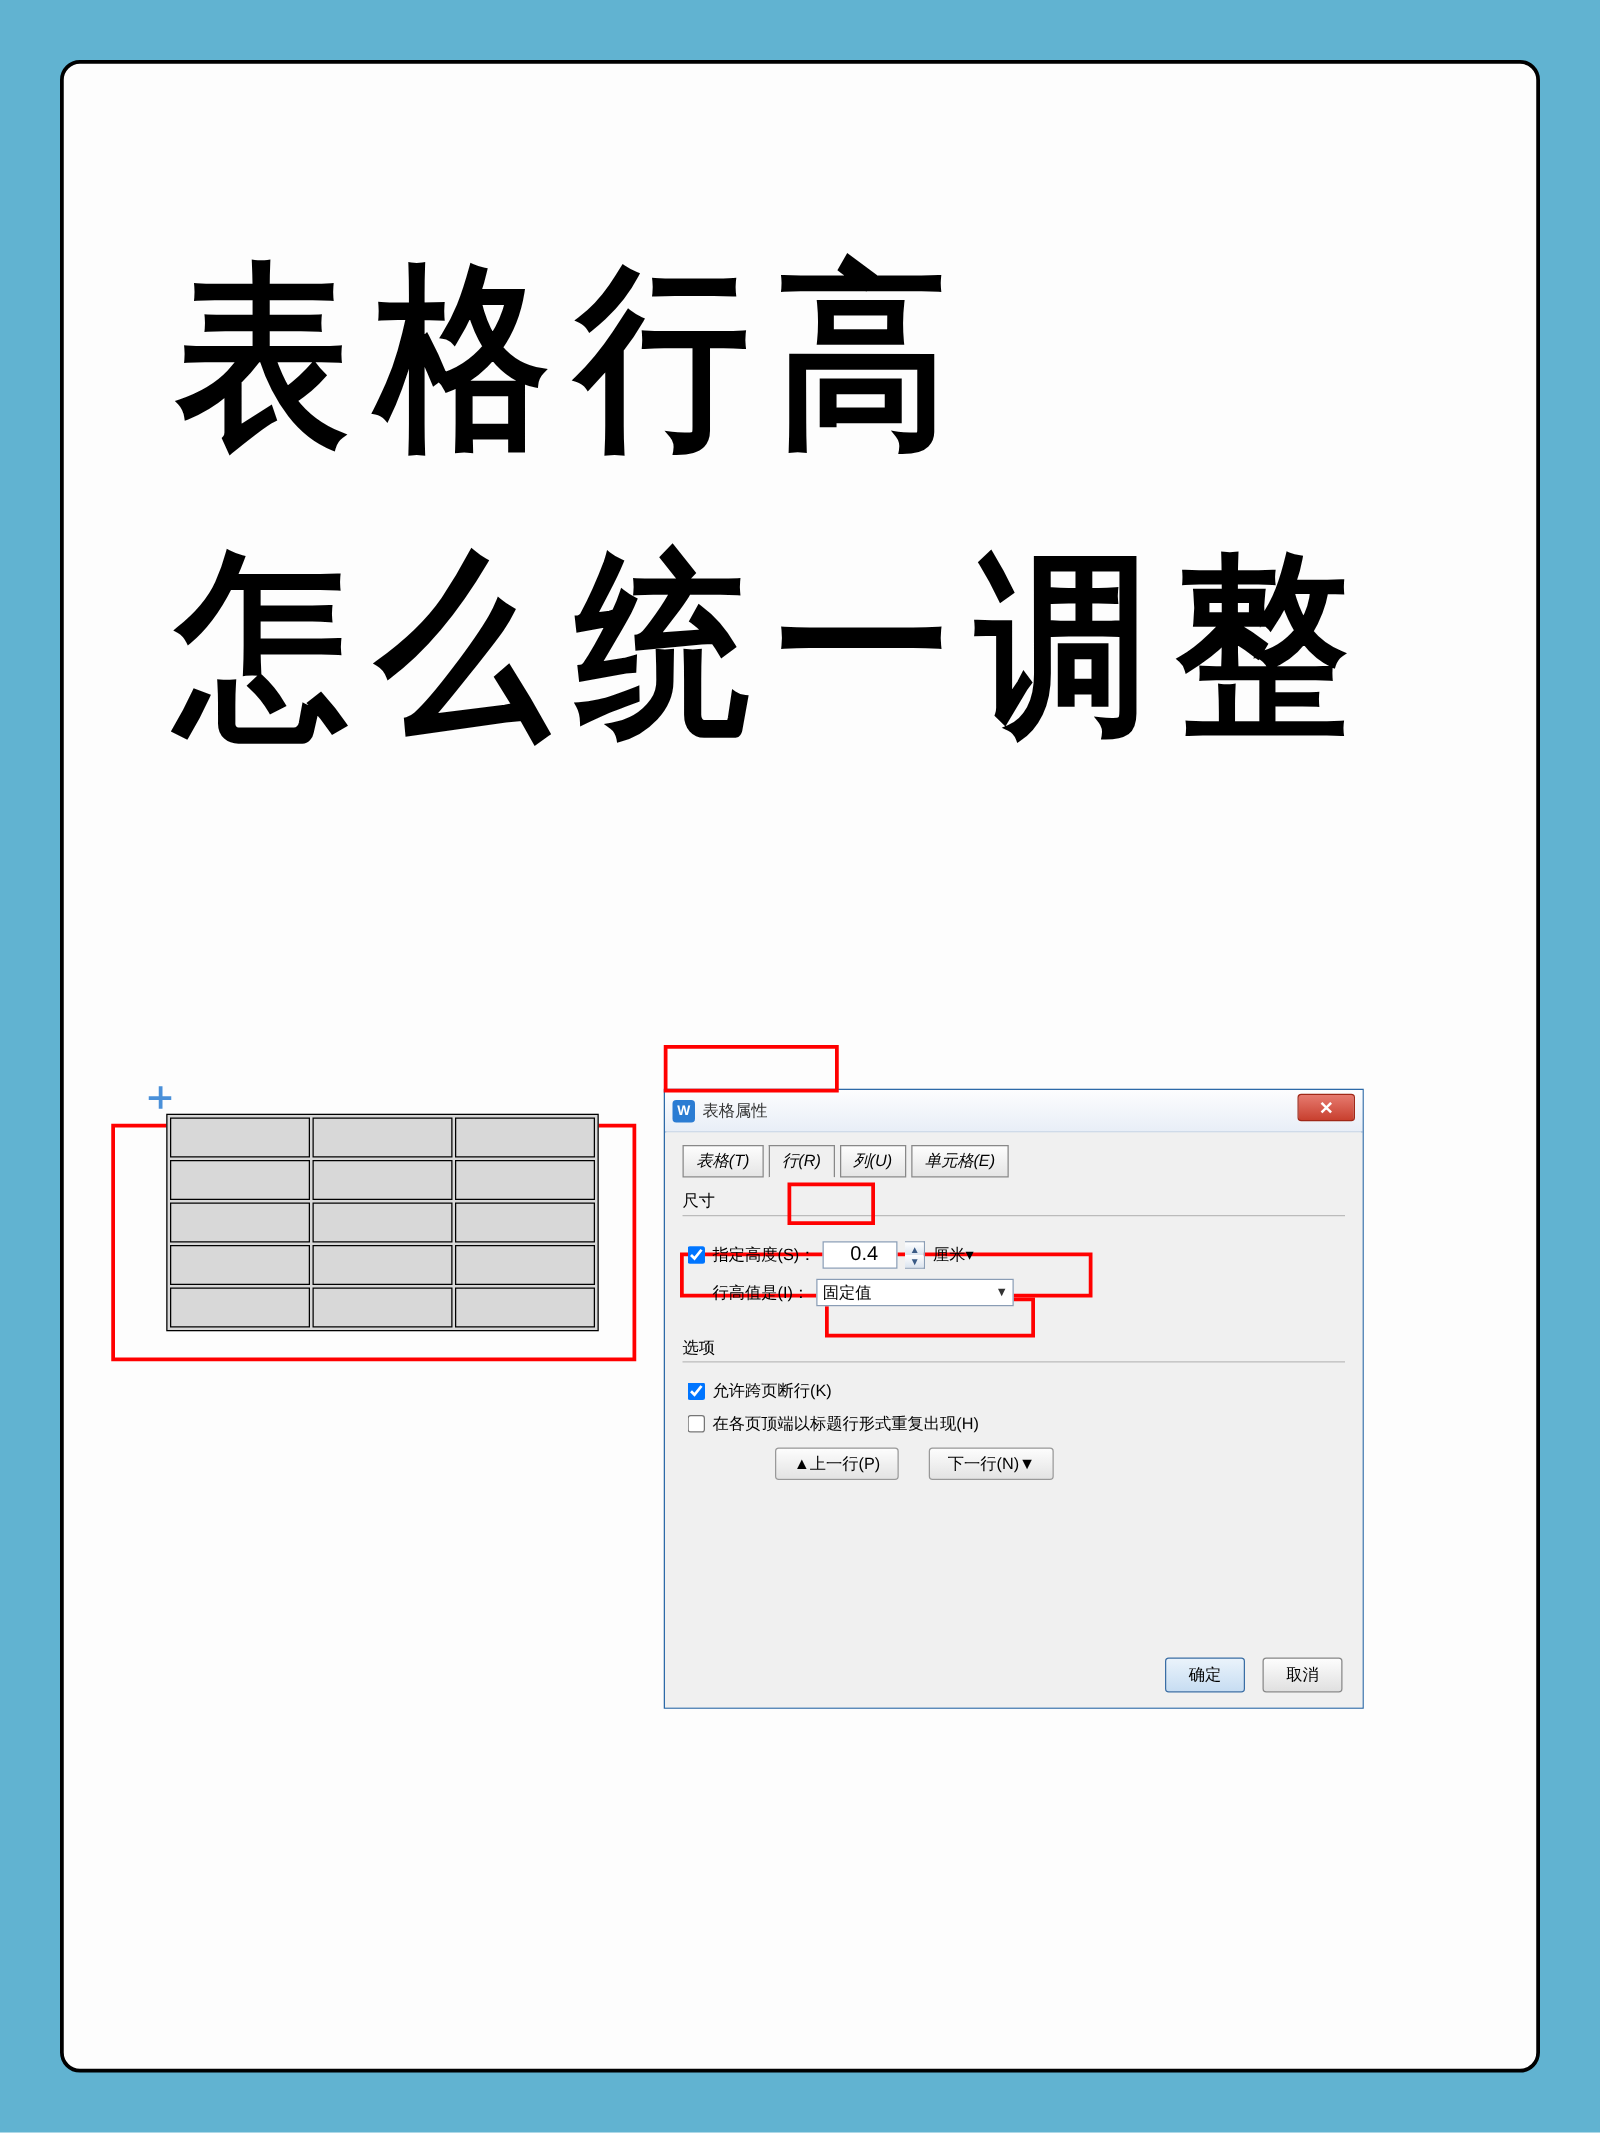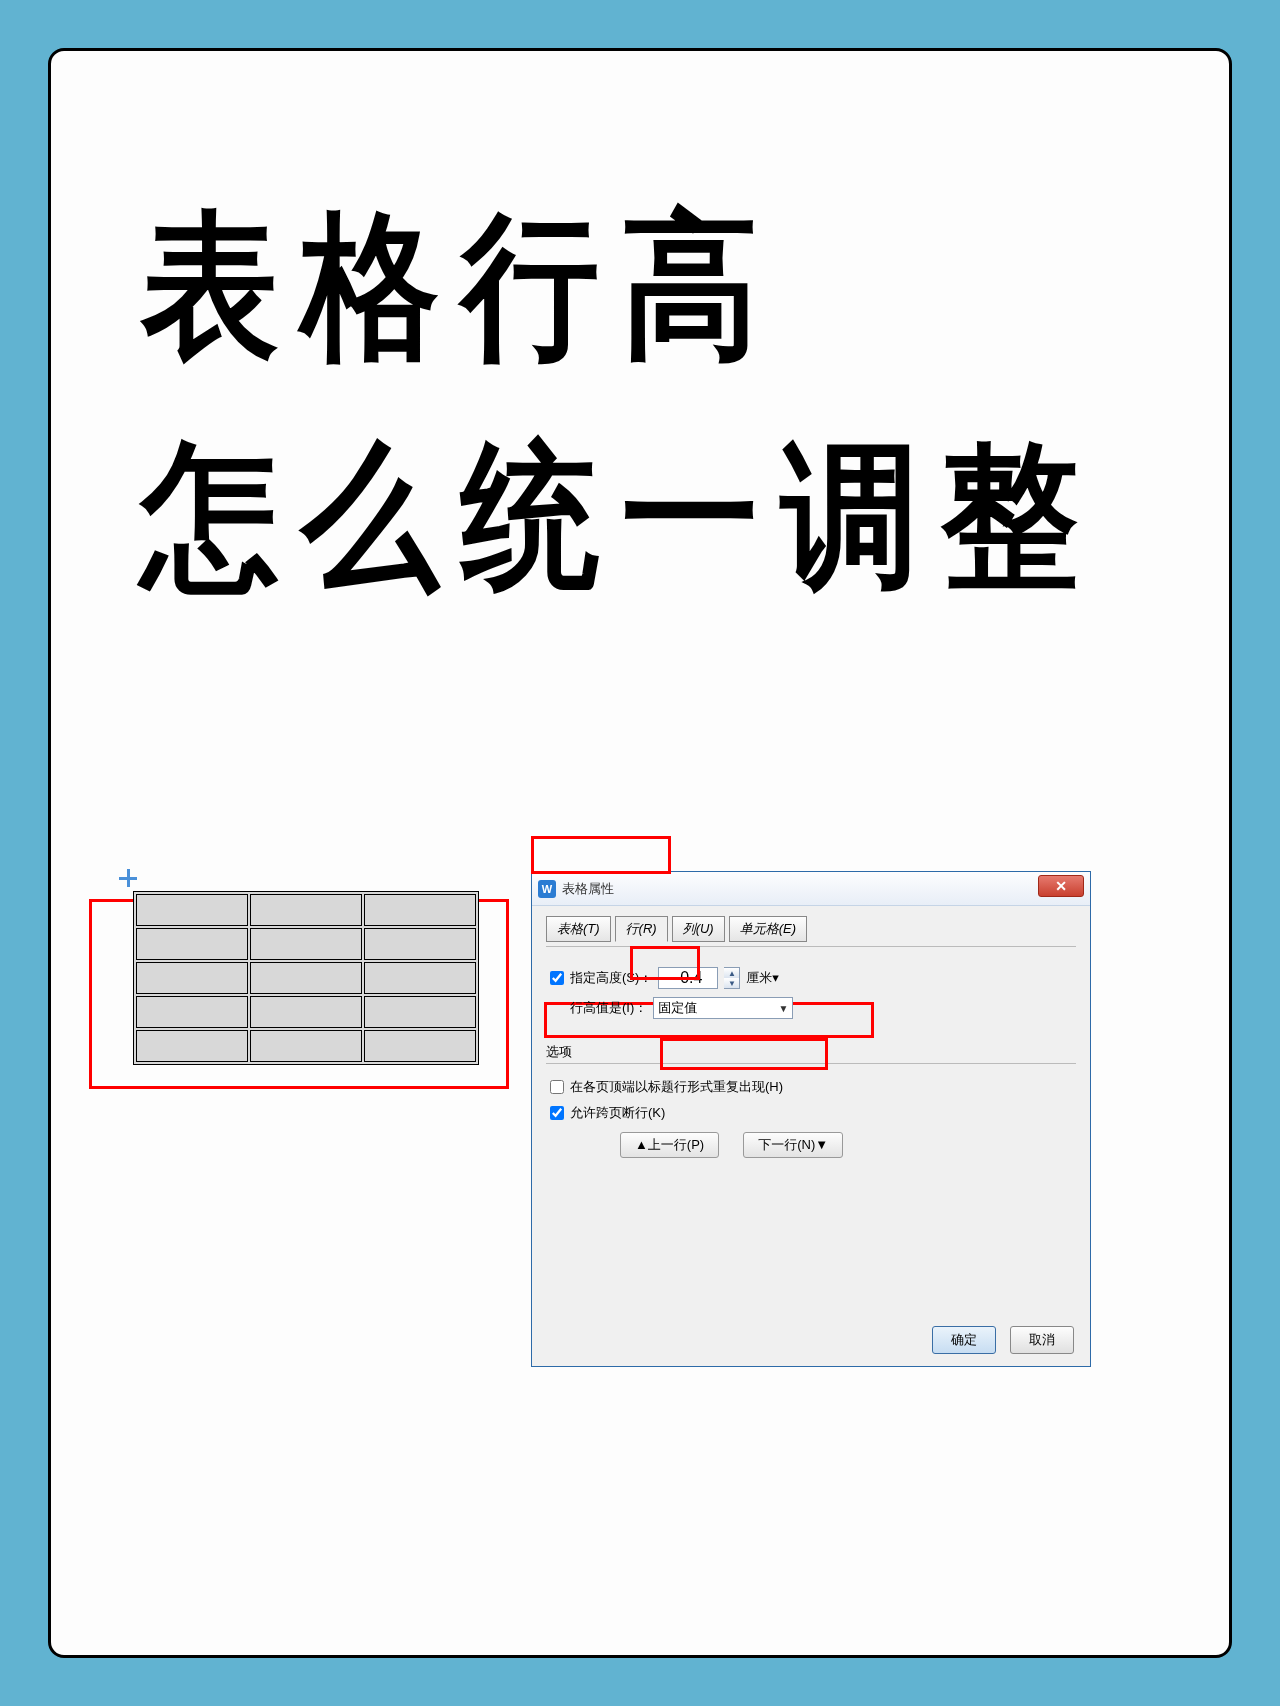--- a/index.html
+++ b/index.html
@@ -232,21 +232,21 @@
   align-items: center;
   justify-content: center;
   color: #3a5a85;
 }
 .unit-link {
   color: #000;
   font-size: 13px;
   text-align: right;
 }
 .select {
-  width: 140px;
+  width: 158px;
   height: 22px;
   border: 1px solid #8a9db5;
   background: #fff;
   display: flex;
   align-items: center;
   padding: 0 4px;
   justify-content: space-between;
 }
 .select .arrow { font-size: 10px; color: #333; }
 .btn {
@@ -340,20 +340,21 @@
       <div class="size-highlight"></div>
       <div class="dropdown-highlight"></div>
 
       <div class="tabs">
         <div class="tab">表格(T)</div>
         <div class="tab active">行(R)</div>
         <div class="tab">列(U)</div>
         <div class="tab">单元格(E)</div>
       </div>
 
+      <div class="fieldset-label">尺寸</div>
       <hr class="fieldset-hr">
 
       <div class="indent group">
         <div class="row" style="margin-top:6px;">
           <input type="checkbox" checked="" style="">
           <span>指定高度(S)：</span>
           <input class="num-input" value="0.4" style="">
           <div class="spinner">
             <div>▲</div>
             <div>▼</div>
@@ -368,26 +369,26 @@
             <span class="arrow">▼</span>
           </div>
         </div>
       </div>
 
       <div class="fieldset-label">选项</div>
       <hr class="fieldset-hr">
 
       <div class="indent group">
         <div class="row">
+          <input type="checkbox" checked="" style="">
+          <span>允许跨页断行(K)</span>
+        </div>
+        <div class="row">
           <input type="checkbox" style="">
           <span>在各页顶端以标题行形式重复出现(H)</span>
-        </div>
-        <div class="row">
-          <input type="checkbox" checked="" style="">
-          <span>允许跨页断行(K)</span>
         </div>
         <div class="nav-btns">
           <button class="nav-btn">▲上一行(P)</button>
           <button class="nav-btn">下一行(N)▼</button>
         </div>
       </div>
 
       <div class="footer">
         <button class="btn primary">确定</button>
         <button class="btn">取消</button>

